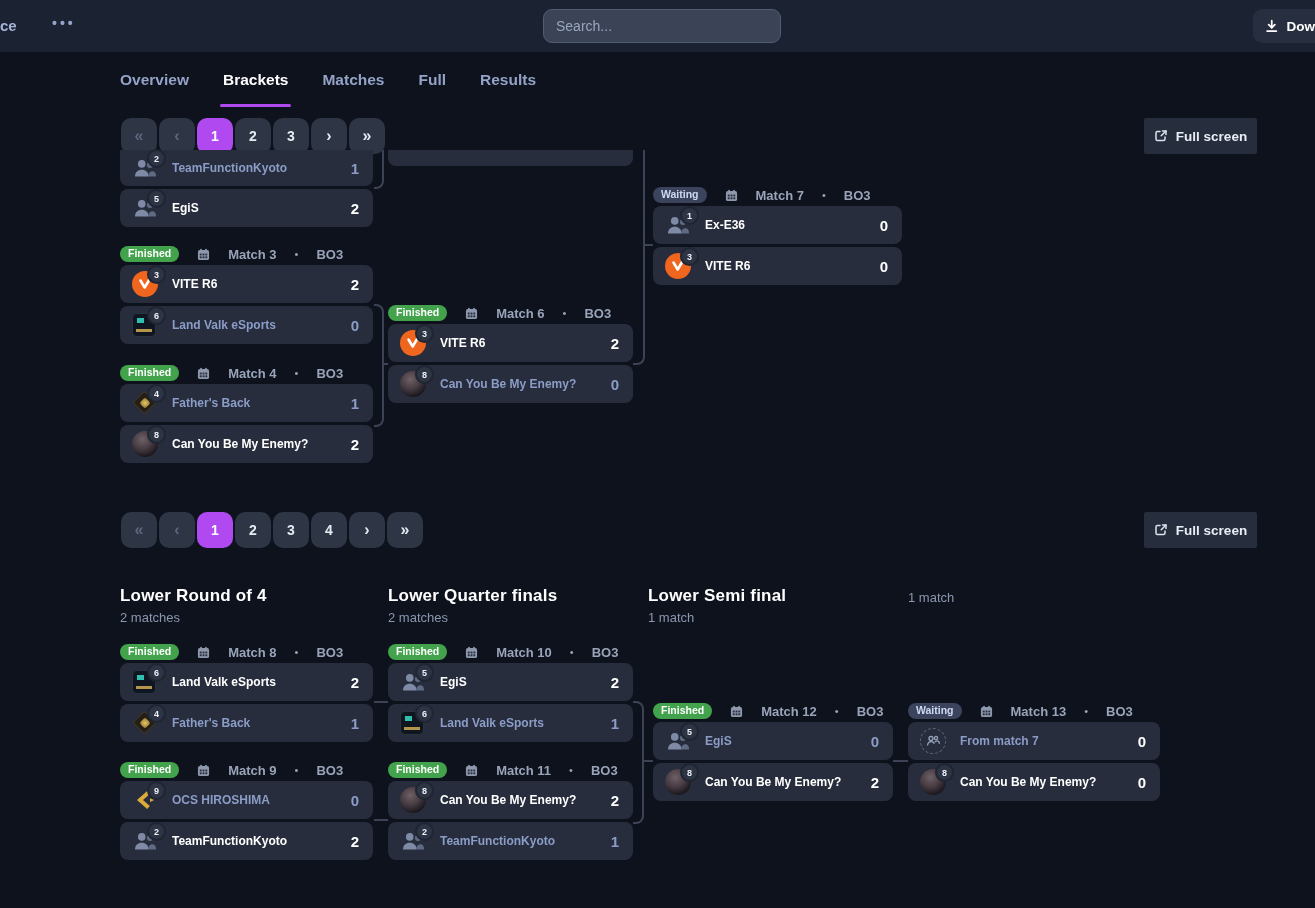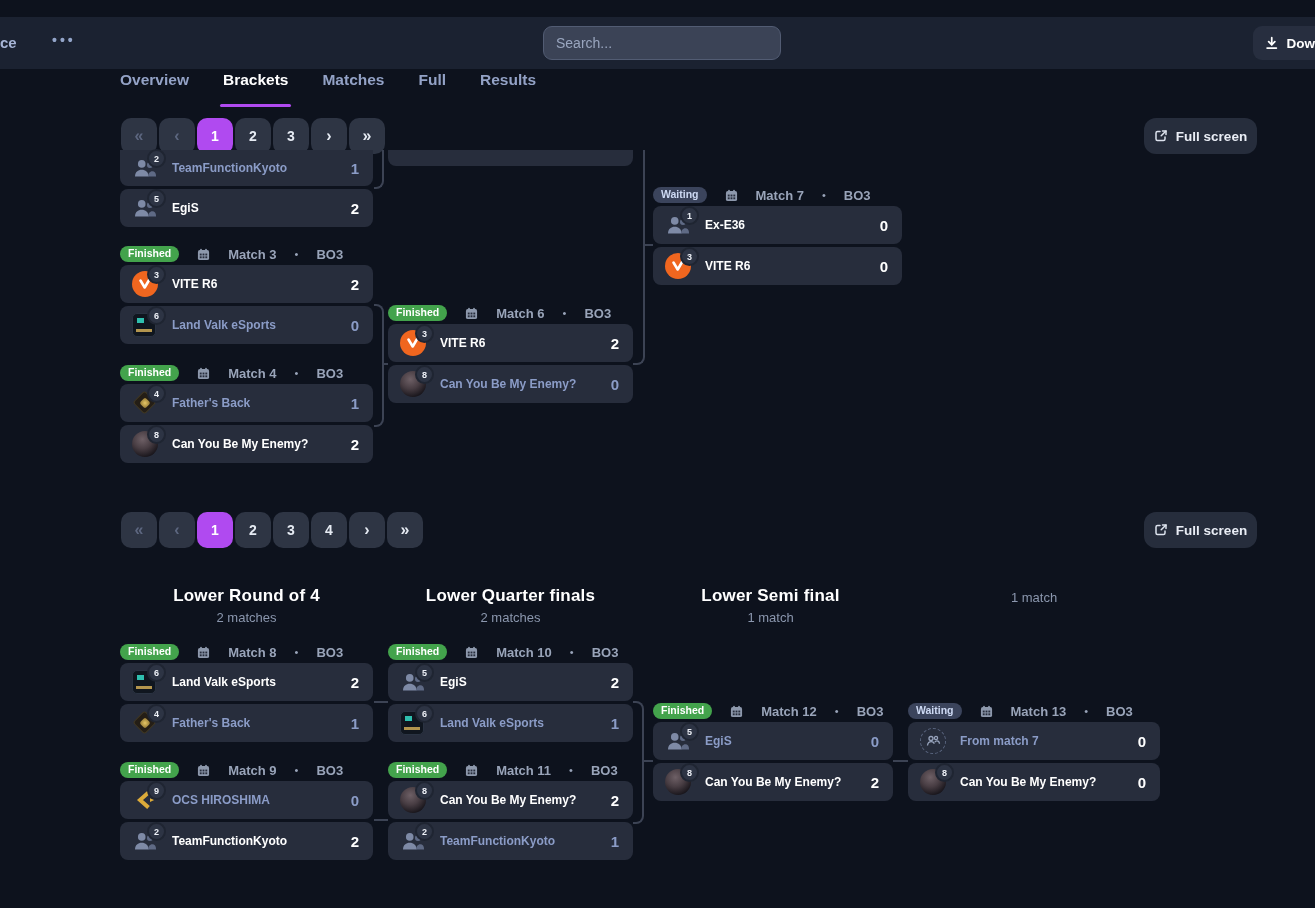--- a/index.html
+++ b/index.html
@@ -1,21 +1,21 @@
 <!DOCTYPE html>
 <html><head>
 <meta charset="utf-8">
 <style>
   html,body{margin:0;padding:0}
   body{
     width:1315px;height:908px;position:relative;overflow:hidden;
     background:#0d121d;font-family:"Liberation Sans",sans-serif;
   }
   
-  .topbar{position:absolute;left:0;top:17px;width:1315px;height:52px;background:#1b2231}
+  .topbar{position:absolute;left:0;top:0;width:1315px;height:52px;background:#1b2231}
   .tb-title{position:absolute;left:0;top:17px;font-size:15px;font-weight:700;color:#a7b5d6}
   .tb-more{position:absolute;left:46px;top:14px;font-size:14px;font-weight:700;letter-spacing:3px;color:#93a5c9;cursor:pointer;background:none;border:none}
   .search{position:absolute;left:543px;top:9px;width:238px;height:34px;box-sizing:border-box;
     background:#3b4356;border:1px solid #525c73;border-radius:9px;color:#e8ecf4;font-size:14px;
     padding:0 12px;outline:none;font-family:inherit}
   .search::placeholder{color:#9aa6bf}
   .dl-btn{position:absolute;left:1253px;top:9px;width:110px;height:34px;background:#272e3f;border:none;
     border-radius:9px;display:flex;align-items:center;gap:8px;padding:0 12px;color:#fff;
     font-size:13.5px;font-weight:700;cursor:pointer;font-family:inherit}
   
@@ -23,25 +23,25 @@
   .tab{position:relative;display:flex;align-items:center;font-size:15.5px;font-weight:700;color:#93a2c6;cursor:pointer}
   .tab.active{color:#fff}
   .tab.active::after{content:"";position:absolute;left:-3px;right:-3px;bottom:1px;height:3px;background:#b04af0;border-radius:2px}
   
   .pager{position:absolute;display:flex;gap:2px}
   .pbtn{width:36px;height:36px;border-radius:10px;background:#2e3544;border:none;display:flex;align-items:center;
     justify-content:center;font-size:14px;font-weight:700;color:#e6ebf3;cursor:pointer;font-family:inherit}
   .pbtn.chev{font-size:16px;padding-bottom:2px}
   .pbtn.dim{color:#5d6780}
   .pbtn.active{background:#b04af0;color:#fff}
-  .fs-btn{position:absolute;width:113px;height:36px;background:#262d3c;border:none;border-radius:12px;
+  .fs-btn{position:absolute;width:113px;height:36px;background:#262d3c;border:none;border-radius:2px;
     display:flex;align-items:center;justify-content:center;gap:8px;color:#e9edf5;font-size:13.5px;
     font-weight:700;cursor:pointer;font-family:inherit}
   
-  .hdr{position:absolute;text-align:center}
+  .hdr{position:absolute;}
   .hdr .ht{font-size:17px;font-weight:700;color:#fff;letter-spacing:.2px}
   .hdr .hs{margin-top:4px;font-size:13px;color:#8b97ae}
   
   .match{position:absolute}
   .mmeta{display:flex;align-items:center;gap:18px;height:16px}
   .mbadge{font-size:10.5px;font-weight:700;padding:2px 8px 3px;border-radius:9px;line-height:1.1}
   .mbadge.finished{background:#43a34c;color:#fff}
   .mbadge.waiting{background:#3b445c;color:#cdd9f3}
   .mtext{font-size:13px;font-weight:600;color:#99a4b9}
   .mdot{font-size:11px;color:#99a4b9}

